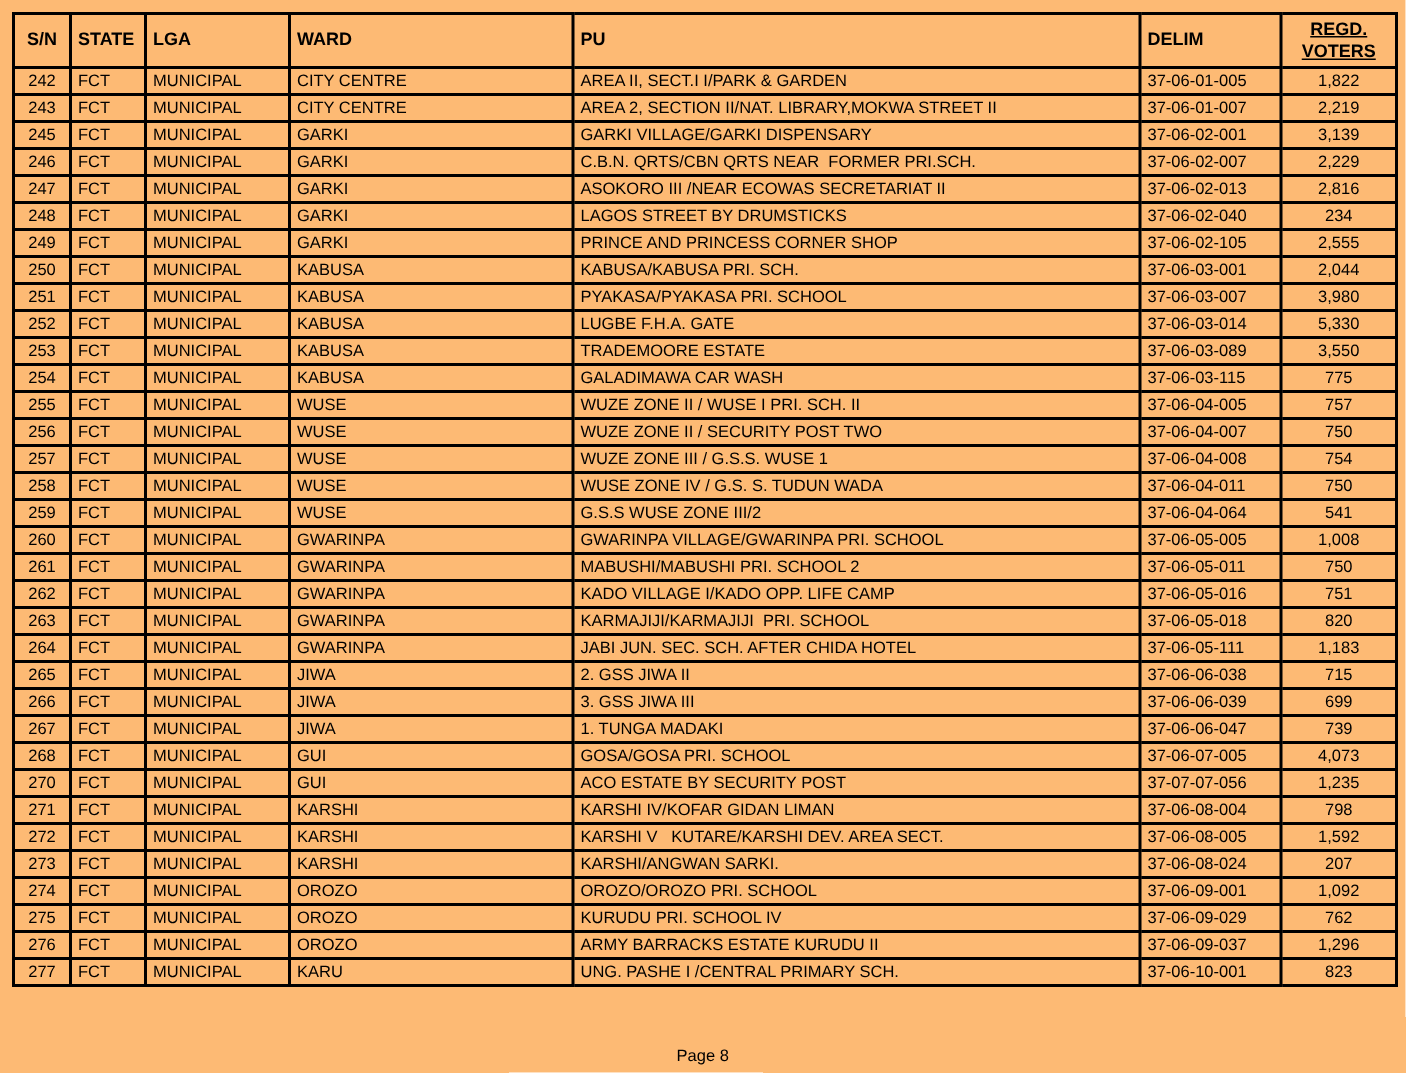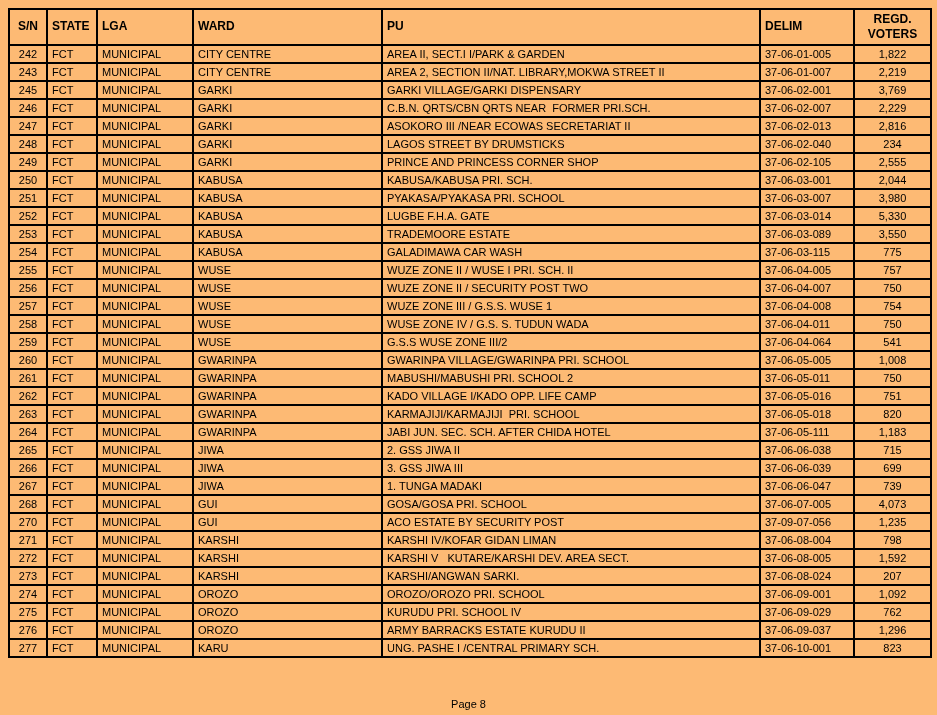--- a/index.html
+++ b/index.html
@@ -42,21 +42,21 @@
     padding: 0 2px 0 4px;
   }
   .voters-table col.c-sn    { width: 38px; }
   .voters-table col.c-state { width: 50px; }
   .voters-table col.c-lga   { width: 96px; }
   .voters-table col.c-ward  { width: 189px; }
   .voters-table col.c-pu    { width: 378px; }
   .voters-table col.c-delim { width: 94px; }
   .voters-table col.c-regd  { width: 77px; }
   .voters-table th.center, .voters-table td.center { text-align: center; padding-left: 2px; }
-  .voters-table th.regd-head { text-align: center; white-space: normal; line-height: 1.25; padding-left: 2px; }
+  .voters-table th.regd-head { text-align: center; white-space: normal; line-height: 1.25; padding-left: 2px; text-decoration: underline; }
   .page-footer {
     position: absolute;
     left: 0; top: 698px;
     width: 937px;
     text-align: center;
     font-size: 11px;
   }
 </style>
 </head>
 <body>
@@ -103,21 +103,21 @@
       <td>37-06-01-007</td>
       <td class="center">2,219</td>
     </tr>
         <tr>
       <td class="center">245</td>
       <td>FCT</td>
       <td>MUNICIPAL</td>
       <td>GARKI</td>
       <td>GARKI VILLAGE/GARKI DISPENSARY</td>
       <td>37-06-02-001</td>
-      <td class="center">3,769</td>
+      <td class="center">3,139</td>
     </tr>
         <tr>
       <td class="center">246</td>
       <td>FCT</td>
       <td>MUNICIPAL</td>
       <td>GARKI</td>
       <td>C.B.N. QRTS/CBN QRTS NEAR  FORMER PRI.SCH.</td>
       <td>37-06-02-007</td>
       <td class="center">2,229</td>
     </tr>
@@ -318,21 +318,21 @@
       <td>GOSA/GOSA PRI. SCHOOL</td>
       <td>37-06-07-005</td>
       <td class="center">4,073</td>
     </tr>
         <tr>
       <td class="center">270</td>
       <td>FCT</td>
       <td>MUNICIPAL</td>
       <td>GUI</td>
       <td>ACO ESTATE BY SECURITY POST</td>
-      <td>37-09-07-056</td>
+      <td>37-07-07-056</td>
       <td class="center">1,235</td>
     </tr>
         <tr>
       <td class="center">271</td>
       <td>FCT</td>
       <td>MUNICIPAL</td>
       <td>KARSHI</td>
       <td>KARSHI IV/KOFAR GIDAN LIMAN</td>
       <td>37-06-08-004</td>
       <td class="center">798</td>

